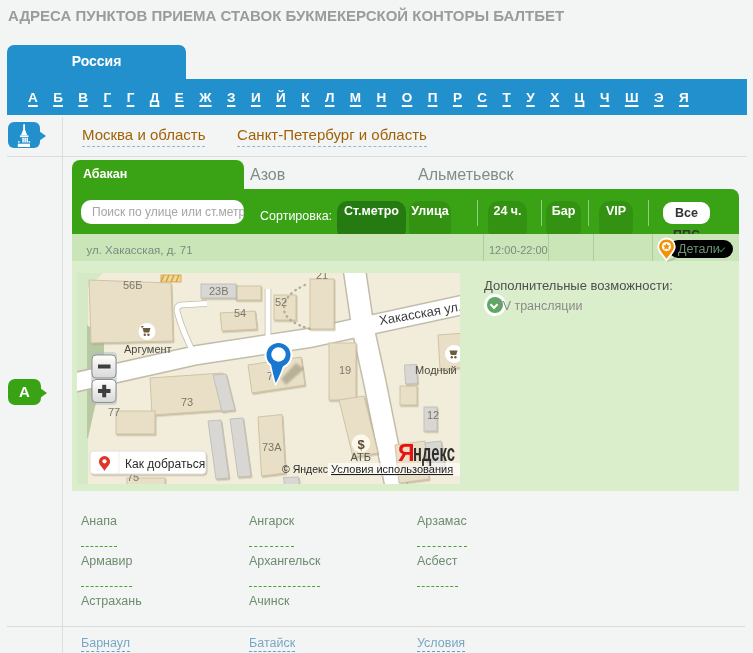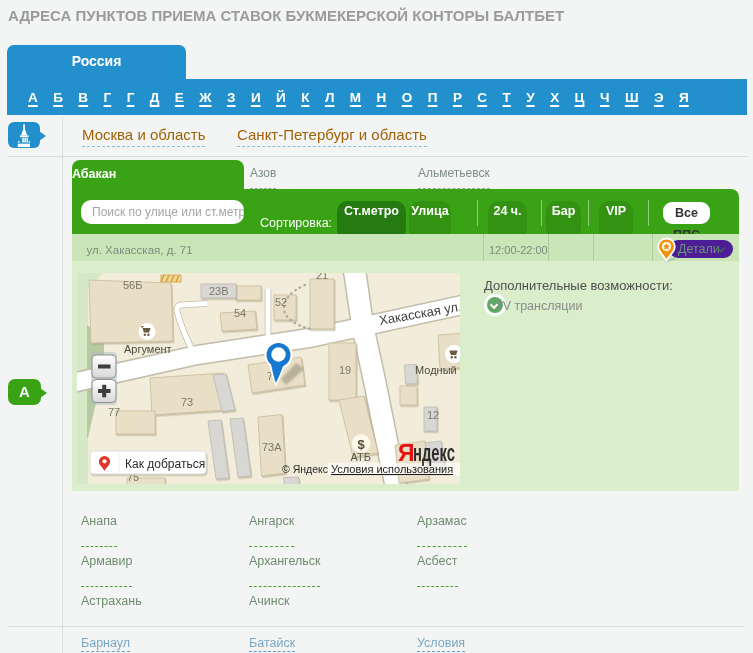--- a/index.html
+++ b/index.html
@@ -10,35 +10,35 @@
 .abc{left:7px;top:79px;width:740px;height:36px;background:#2290cd;display:flex;align-items:center;padding:0 58px 0 21px;justify-content:space-between}
 .abc a{color:#fff;font-size:13.5px;font-weight:bold;text-decoration:underline;text-underline-offset:3px;text-decoration-thickness:2px}
 .vline{left:62px;top:117px;width:1px;height:536px;background:#dbdfdd}
 .hr1{left:7px;top:156px;width:740px;height:1px;background:#dcdcdc}
 .hr2{left:7px;top:626px;width:738px;height:1px;background:#dcdcdc}
 .mosico{left:8px;top:122px;width:32px;height:26px;background:#2290cd;border-radius:6px}
 .mosico:after{content:"";position:absolute;left:31px;top:9px;border:5px solid transparent;border-left:7px solid #2290cd}
 .mlink{font-size:15px;color:#a16207;border-bottom:1px dashed #8abbdf;padding-bottom:3px;text-decoration:none}
 .amark{left:8px;top:379px;width:33px;height:26px;background:#3aa315;border-radius:7px;color:#fff;font-size:15px;font-weight:bold;text-align:center;line-height:26px}
 .amark:after{content:"";position:absolute;left:32px;top:9px;border:5px solid transparent;border-left:7px solid #3aa315}
-.tabcity{left:72px;top:160px;width:172px;height:29px;background:#3aa315;border-radius:8px 8px 0 0;color:#fff;font-size:12.5px;font-weight:bold;line-height:28px;}
-.ctab{font-size:12px;color:#7e8e85;border-bottom:1px dashed #99a89f;padding-bottom:8px;text-decoration:none}
+.tabcity{left:72px;top:160px;width:172px;height:29px;background:#3aa315;border-radius:8px 8px 0 0;color:#fff;font-size:12.5px;font-weight:bold;line-height:28px;padding-left:11px}
+.ctab{font-size:16px;color:#7e8e85;border-bottom:1px dashed #99a89f;padding-bottom:8px;text-decoration:none}
 .toolbar{left:72px;top:189px;width:667px;height:45px;background:#3aa315;border-radius:0 8px 0 0}
 .search{left:81px;top:200px;width:163px;height:24px;background:#fff;border-radius:10px;font-size:12px;color:#a5a5a5;line-height:24px;padding-left:11px;white-space:nowrap;overflow:hidden}
-.sortlbl{left:260px;top:216px;font-size:12.5px;color:#fff}
+.sortlbl{left:260px;top:209px;font-size:12.5px;color:#fff}
 .pill{position:absolute;top:201px;height:39px;border-radius:10.5px;color:#fff;font-size:12.5px;font-weight:bold;text-align:center;line-height:21px}
 .pdark{background:#257a11}
 .plight{background:rgba(0,0,0,0.10)}
 .pwhite{background:#fff;color:#333;top:202px !important;height:22px;line-height:22px;border-radius:9px}
 .tsep{position:absolute;top:200px;width:1px;height:26px;background:rgba(255,255,255,0.45)}
 .addrrow{left:72px;top:234px;width:667px;height:27px;background:#cae5b8}
 .acol{position:absolute;top:234px;width:1px;height:27px;background:rgba(125,175,105,0.4)}
 .addrtxt{left:86.5px;top:244px;font-size:11.5px;color:#7d8a80}
 .hours{left:489px;top:244px;font-size:11px;color:#7d8a80}
-.detali{left:669px;top:240px;width:64px;height:18px;background:#4c1d95;border-radius:9px;font-size:12.5px;color:#6d9277;line-height:18px;padding-left:9px}
+.detali{left:669px;top:240px;width:64px;height:18px;background:#000000;border-radius:9px;font-size:12.5px;color:#6d9277;line-height:18px;padding-left:9px}
 .detali .chv{position:absolute;left:49px;top:5px;width:6px;height:6px;border-right:1.8px solid #3c7d46;border-bottom:1.8px solid #3c7d46;transform:rotate(45deg)}
 .detail{left:72px;top:261px;width:667px;height:230px;background:#daeecb}
 .dopt{left:484px;top:278px;font-size:13px;color:#4f4f4f}
 .tvrow{left:495px;top:299px;font-size:12.5px;color:#8b8b8b}
 .tvico{left:484px;top:294px;width:22px;height:22px;background:#fff;border-radius:50%}
 .tvico .in{position:absolute;left:3px;top:3px;width:16px;height:16px;background:#5fa864;border-radius:50%}
 .tvico .ch{position:absolute;left:7px;top:8px;width:6px;height:6px;border-right:2.5px solid #fff;border-bottom:2.5px solid #fff;transform:rotate(45deg)}
 .clink{font-size:12.5px;color:#6e8c6e;border-bottom:1px dashed #4aa32e;padding-bottom:18px;text-decoration:none}
 .blink{font-size:12.5px;color:#7aa6c4;border-bottom:1px dashed #5aa3d4;padding-bottom:1px;text-decoration:none}
 </style></head>

